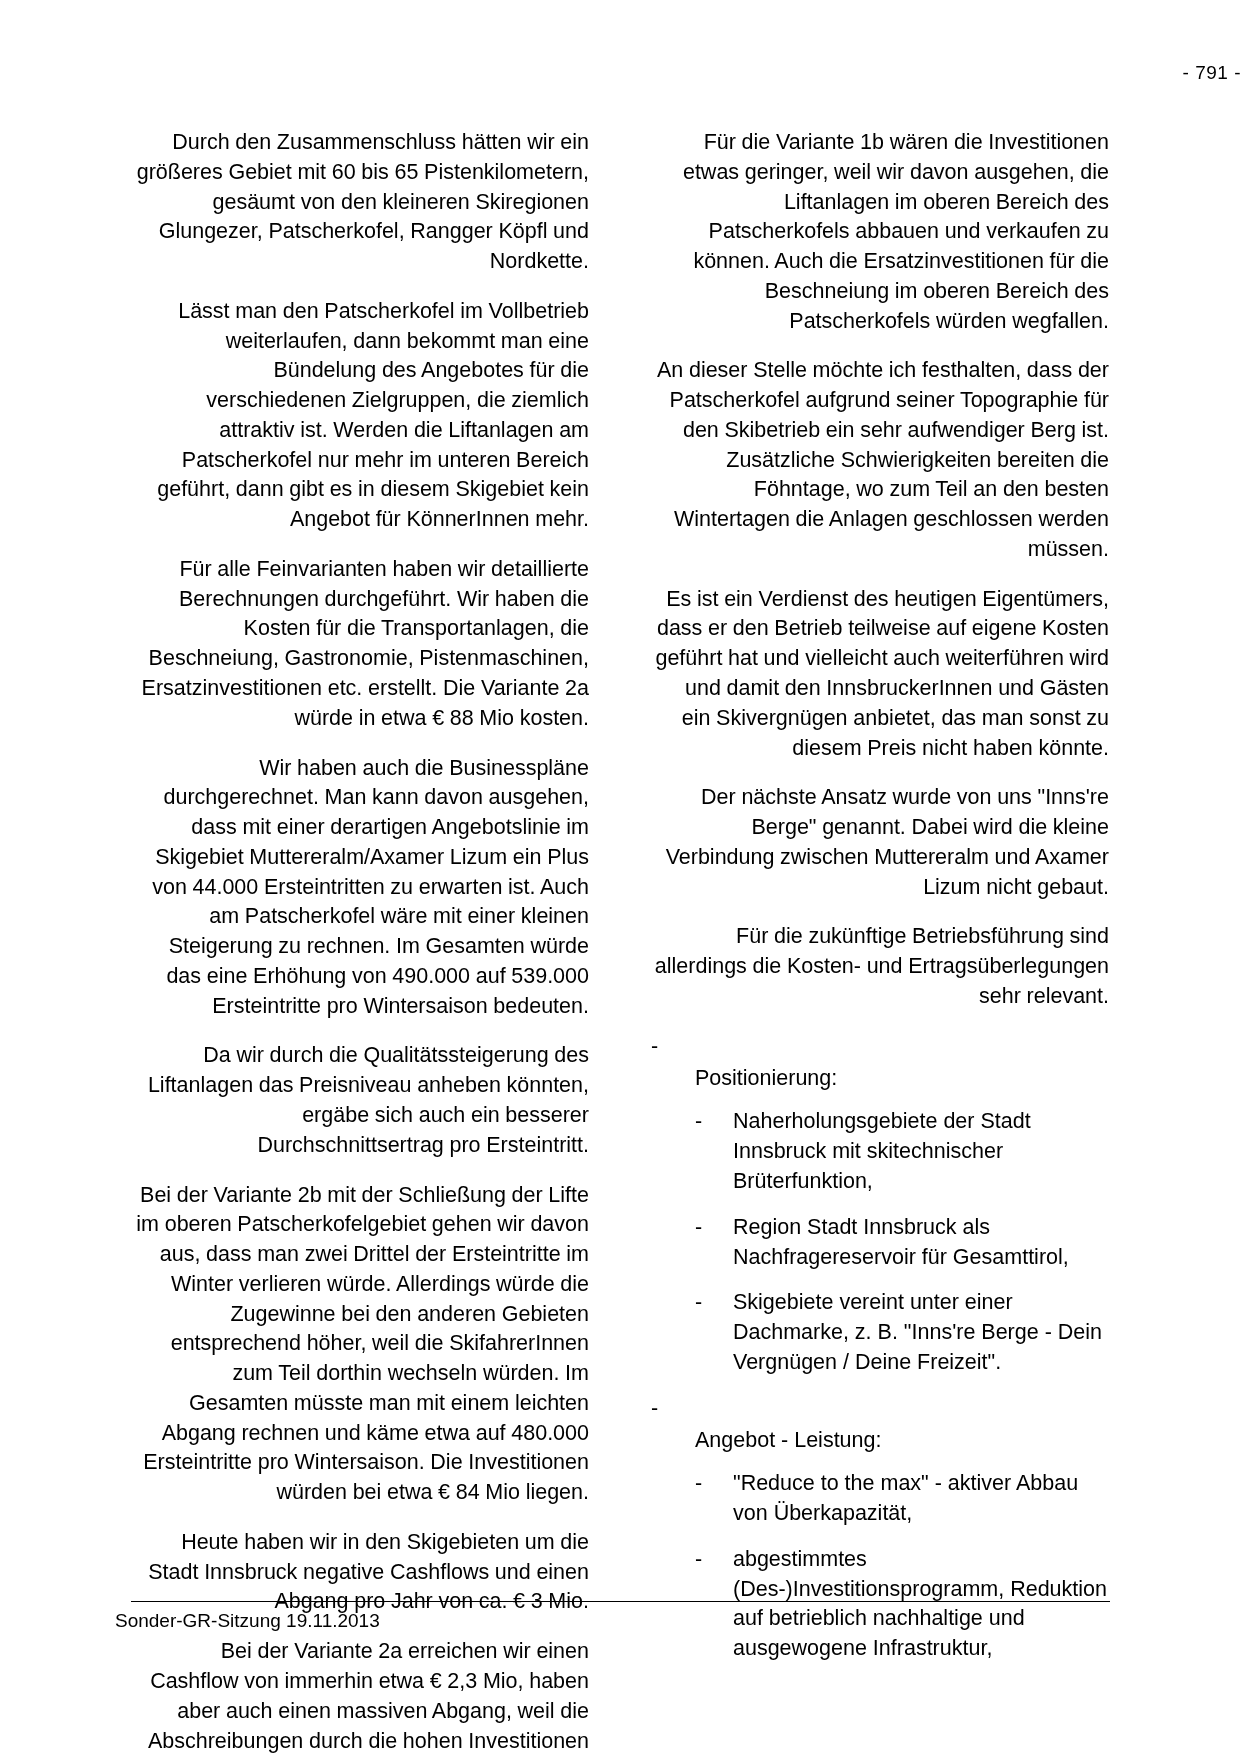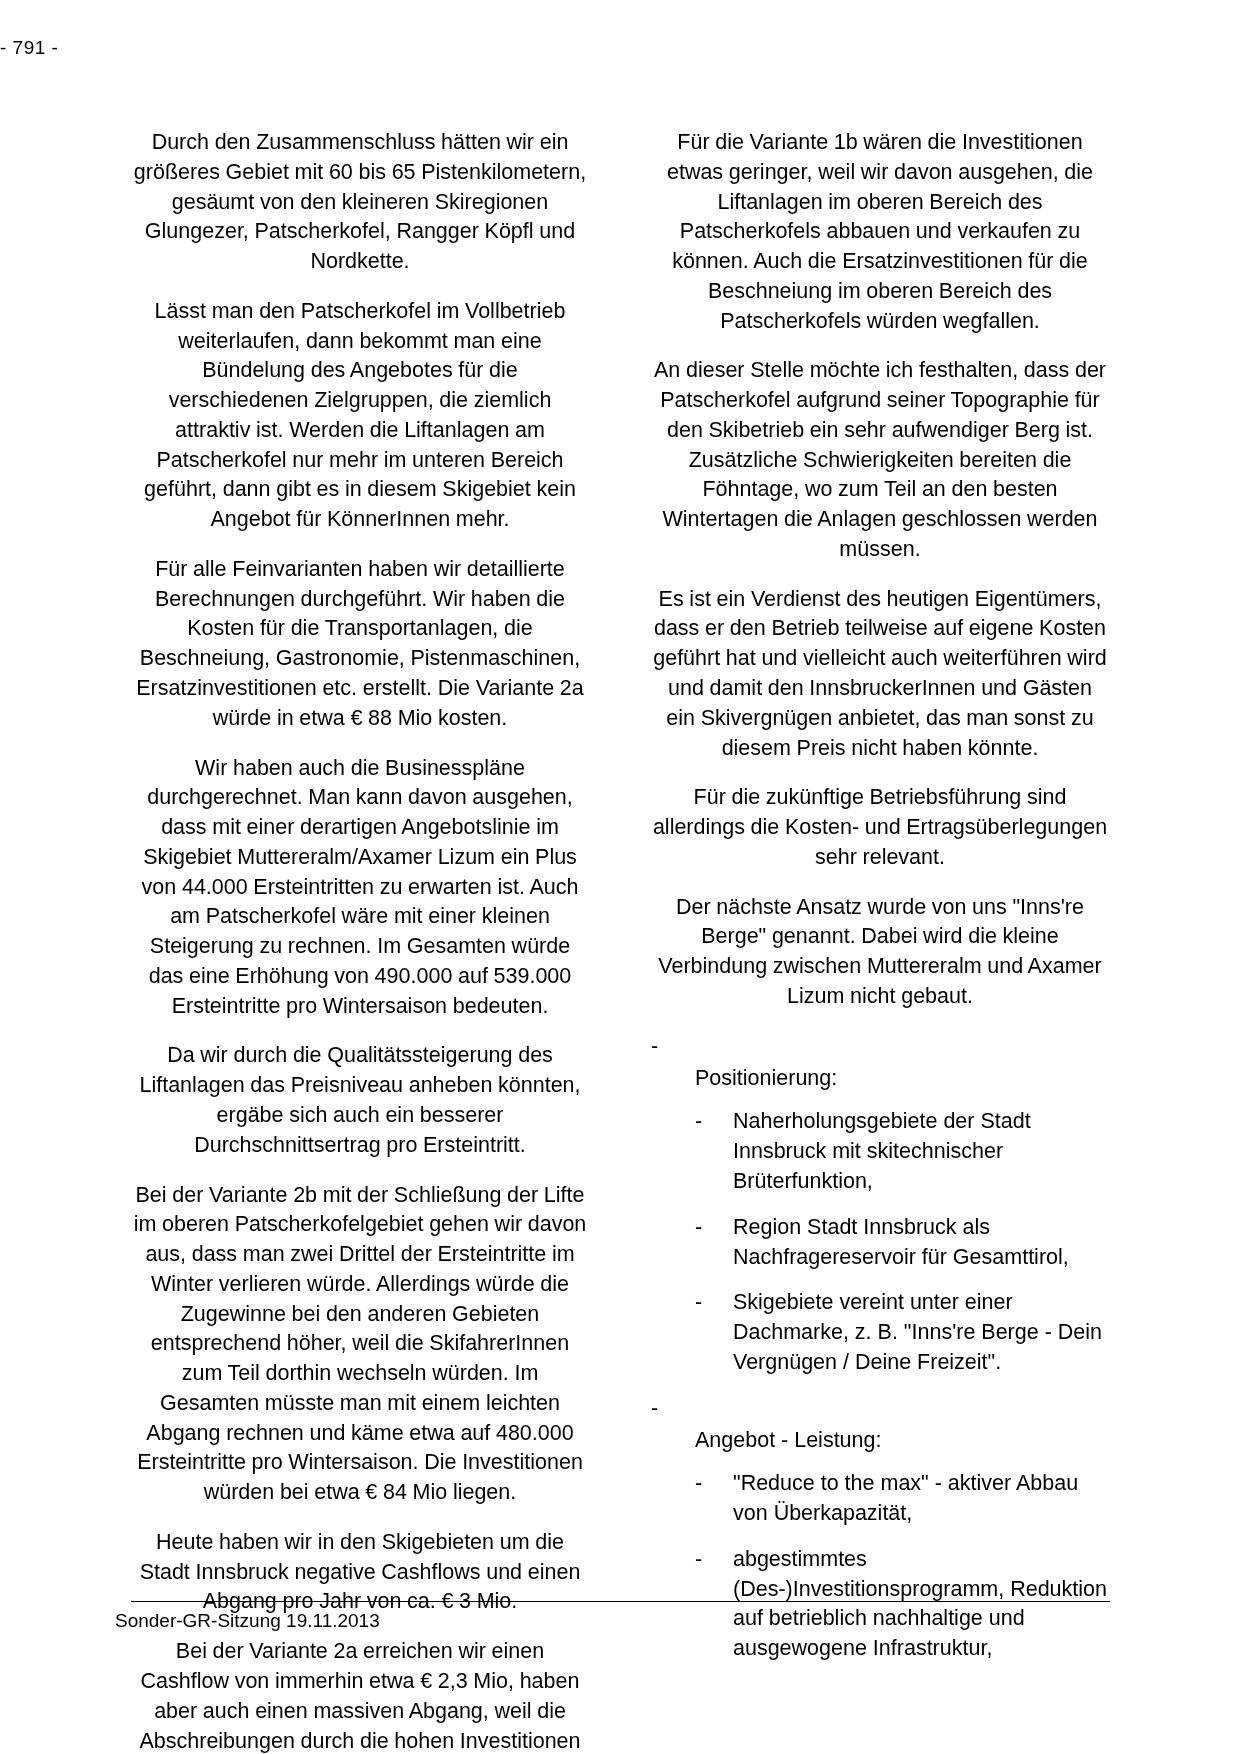--- a/index.html
+++ b/index.html
@@ -14,41 +14,41 @@
     color: #000000;
     position: relative;
   }
   .page {
     width: 1241px;
     height: 1754px;
     position: relative;
     box-sizing: border-box;
   }
   .page-number {
-    text-align: left;
+    text-align: right;
     font-size: 19px;
-    padding-top: 37px;
+    padding-top: 62px;
     letter-spacing: 0.5px;
   }
   .columns {
     position: absolute;
     top: 128px;
     left: 131px;
     width: 979px;
     display: flex;
     gap: 62px;
   }
   .col {
     width: 458px;
   }
   p.para {
     margin: 0 0 20px 0;
     font-size: 21.5px;
     line-height: 1.385;
-    text-align: center;
+    text-align: right;
     word-spacing: -0.3px;
   }
   ul.lvl1 {
     list-style: none;
     margin: 0 0 8px 0;
     padding: 0;
   }
   ul.lvl1 > li.dash-item {
     display: flex;
     font-size: 21.5px;
@@ -113,22 +113,22 @@
       <p class="para">Da wir durch die Qualitätssteigerung des Liftanlagen das Preisniveau anheben könnten, ergäbe sich auch ein besserer Durchschnittsertrag pro Ersteintritt.</p>
       <p class="para">Bei der Variante 2b mit der Schließung der Lifte im oberen Patscherkofelgebiet gehen wir davon aus, dass man zwei Drittel der Ersteintritte im Winter verlieren würde. Allerdings würde die Zugewinne bei den anderen Gebieten entsprechend höher, weil die SkifahrerInnen zum Teil dorthin wechseln würden. Im Gesamten müsste man mit einem leichten Abgang rechnen und käme etwa auf 480.000 Ersteintritte pro Wintersaison. Die Investitionen würden bei etwa € 84 Mio liegen.</p>
       <p class="para">Heute haben wir in den Skigebieten um die Stadt Innsbruck negative Cashflows und einen Abgang pro Jahr von ca. € 3 Mio.</p>
       <p class="para">Bei der Variante 2a erreichen wir einen Cashflow von immerhin etwa € 2,3 Mio, haben aber auch einen massiven Abgang, weil die Abschreibungen durch die hohen Investitionen massiv ansteigen werden.</p>
     </div>
 
     <div class="col">
       <p class="para">Für die Variante 1b wären die Investitionen etwas geringer, weil wir davon ausgehen, die Liftanlagen im oberen Bereich des Patscherkofels abbauen und verkaufen zu können. Auch die Ersatzinvestitionen für die Beschneiung im oberen Bereich des Patscherkofels würden wegfallen.</p>
       <p class="para">An dieser Stelle möchte ich festhalten, dass der Patscherkofel aufgrund seiner Topographie für den Skibetrieb ein sehr aufwendiger Berg ist. Zusätzliche Schwierigkeiten bereiten die Föhntage, wo zum Teil an den besten Wintertagen die Anlagen geschlossen werden müssen.</p>
       <p class="para">Es ist ein Verdienst des heutigen Eigentümers, dass er den Betrieb teilweise auf eigene Kosten geführt hat und vielleicht auch weiterführen wird und damit den InnsbruckerInnen und Gästen ein Skivergnügen anbietet, das man sonst zu diesem Preis nicht haben könnte.</p>
+      <p class="para">Der nächste Ansatz wurde von uns "Inns're Berge" genannt. Dabei wird die kleine Verbindung zwischen Muttereralm und Axamer Lizum nicht gebaut.</p>
       <p class="para">Für die zukünftige Betriebsführung sind allerdings die Kosten- und Ertragsüberlegungen sehr relevant.</p>
-      <p class="para">Der nächste Ansatz wurde von uns "Inns're Berge" genannt. Dabei wird die kleine Verbindung zwischen Muttereralm und Axamer Lizum nicht gebaut.</p>
 
       <ul class="lvl1">
         <li class="dash-item">
           <span class="bullet">-</span>
           <span class="txt">Positionierung:</span>
         </li>
       </ul>
       <ul class="lvl2">
         <li class="dash-item">
           <span class="bullet">-</span>

